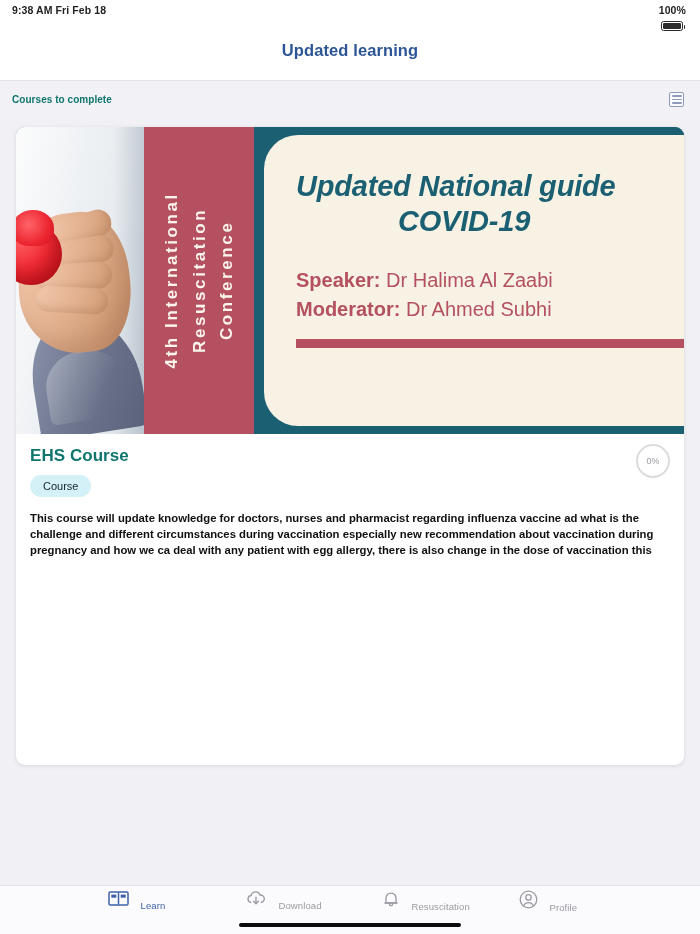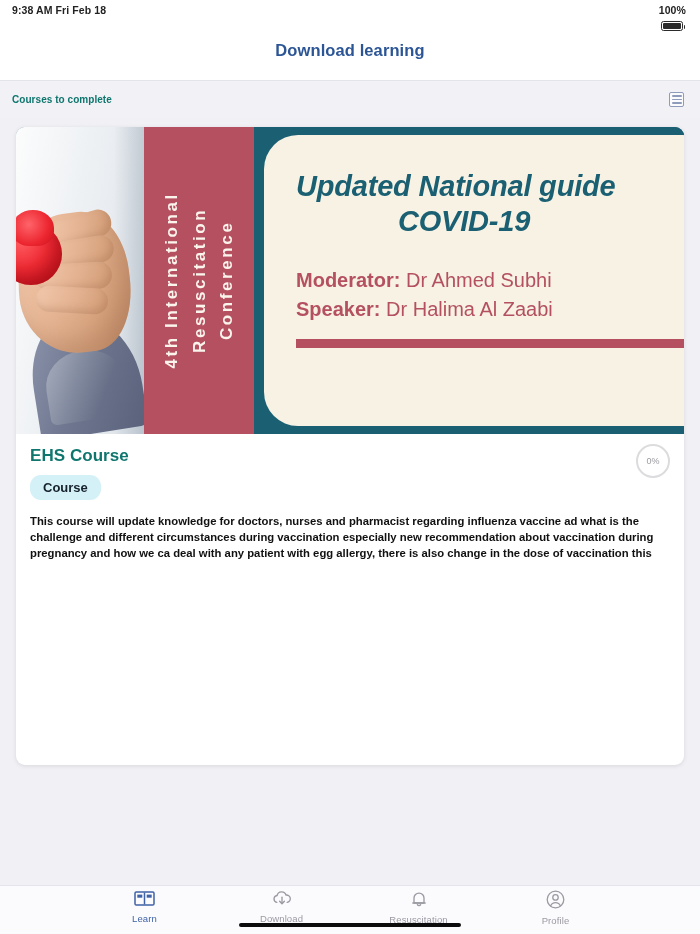--- a/index.html
+++ b/index.html
@@ -267,22 +267,22 @@
     font-size: 17px;
     font-weight: 700;
     color: #0f766e;
     letter-spacing: .05px;
   }
   .badge {
     display: inline-block;
     margin-top: 9px;
     background: #d4f1f7;
     color: #16212b;
-    font-size: 13px;
-    font-weight: 700;
+    font-size: 11px;
+    font-weight: 400;
     padding: 5px 13px;
     border-radius: 11px;
   }
   .desc {
     margin-top: 13px;
     font-size: 11.3px;
     font-weight: 700;
     line-height: 1.42;
     color: #111;
     white-space: pre-line;
@@ -312,23 +312,23 @@
     border-top: 1px solid #e4e4ea;
     display: flex;
     align-items: flex-start;
     justify-content: center;
     gap: 63px;
     padding-top: 4px;
   }
   .tab {
     width: 74px;
     display: flex;
-    flex-direction: column;
-    align-items: center;
-    gap: 2px;
+    flex-direction: row;
+    align-items: flex-end;
+    gap: 12px;
     cursor: pointer;
     color: #9a9aa2;
   }
   .tab.active { color: #3f62a8; }
   .tab .tab-label {
     font-size: 9.5px;
     letter-spacing: .1px;
   }
   .home-indicator {
     position: absolute;
@@ -358,21 +358,21 @@
       </svg>
     </span>
     <span>100%</span>
     <span class="batt">
         <i></i>
       </span>
   </div>
 </div>
 
 <div class="titlebar">
-  <h1>Download learning</h1>
+  <h1>Updated learning</h1>
 </div>
 
 <div class="section-band">
   <h2>Courses to complete</h2>
   <div class="list-toggle">
     <i></i>
       <i></i>
       <i></i>
   </div>
 </div>
@@ -405,24 +405,24 @@
       </div>
 
       <div class="banner-main">
         <div class="cream">
           <h3>
             <span>Updated National guide</span>
             <span class="sub">COVID-19</span>
           </h3>
           <div class="people">
             <div>
-              <span class="role">Moderator:</span><span> Dr Ahmed Subhi</span>
+              <span class="role">Speaker:</span><span> Dr Halima Al Zaabi</span>
             </div>
             <div>
-              <span class="role">Speaker:</span><span> Dr Halima Al Zaabi</span>
+              <span class="role">Moderator:</span><span> Dr Ahmed Subhi</span>
             </div>
           </div>
           <div class="redbar"></div>
         </div>
       </div>
     </div>
 
     <div class="card-body">
       <div class="course-title">EHS Course</div>
       <div class="badge">Course</div>

